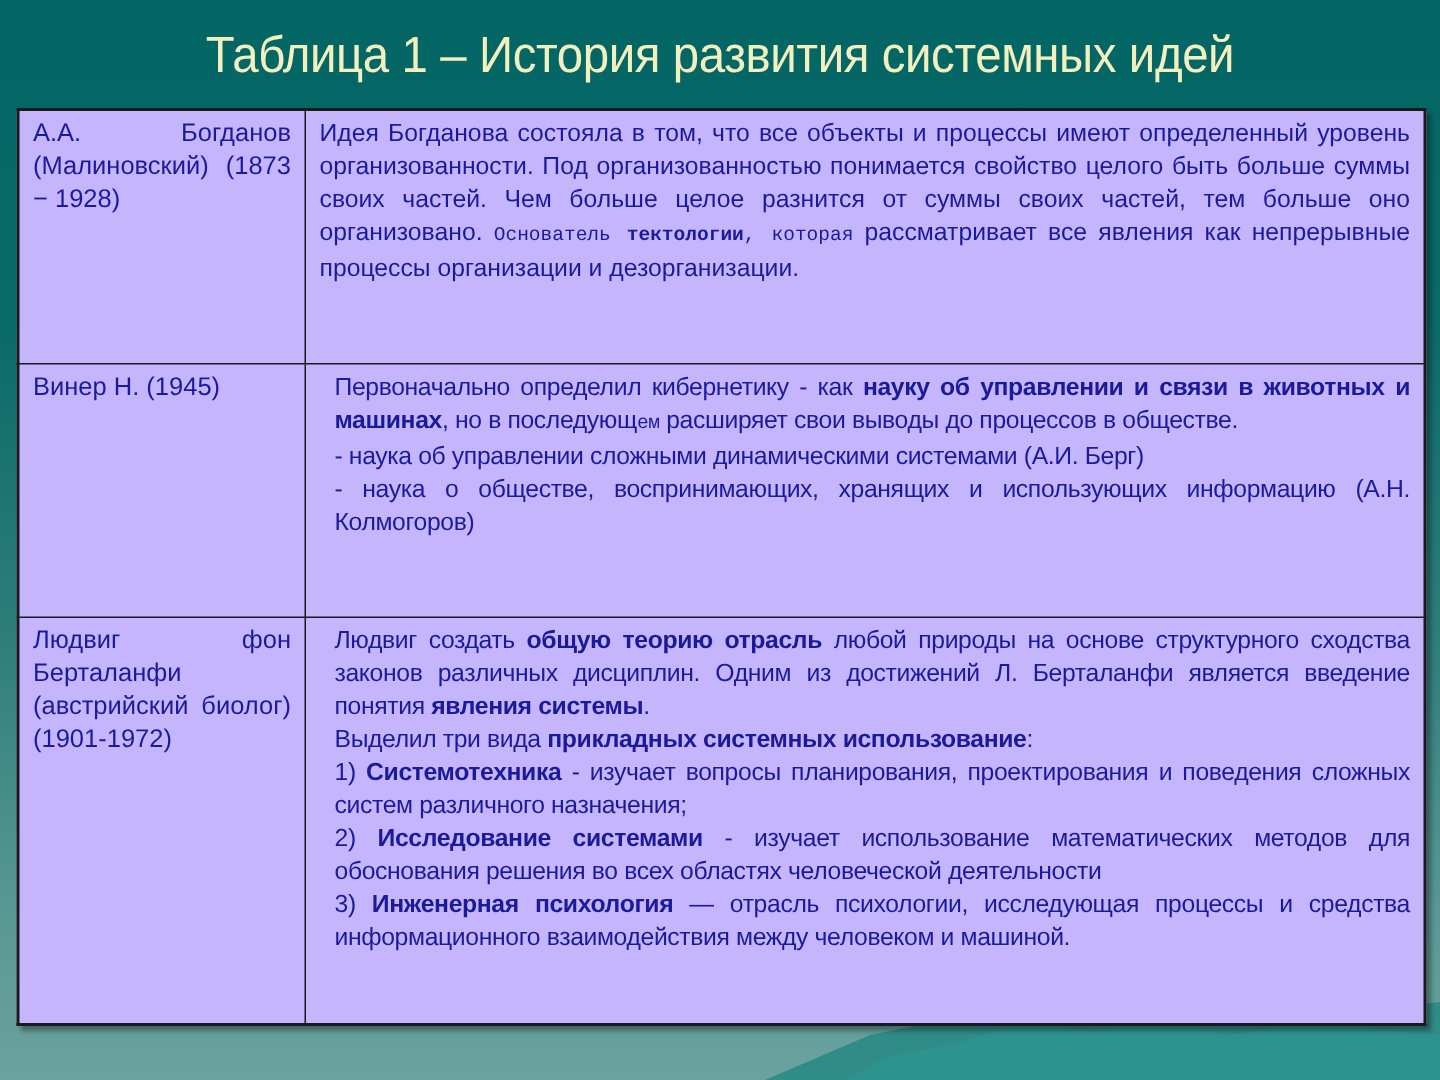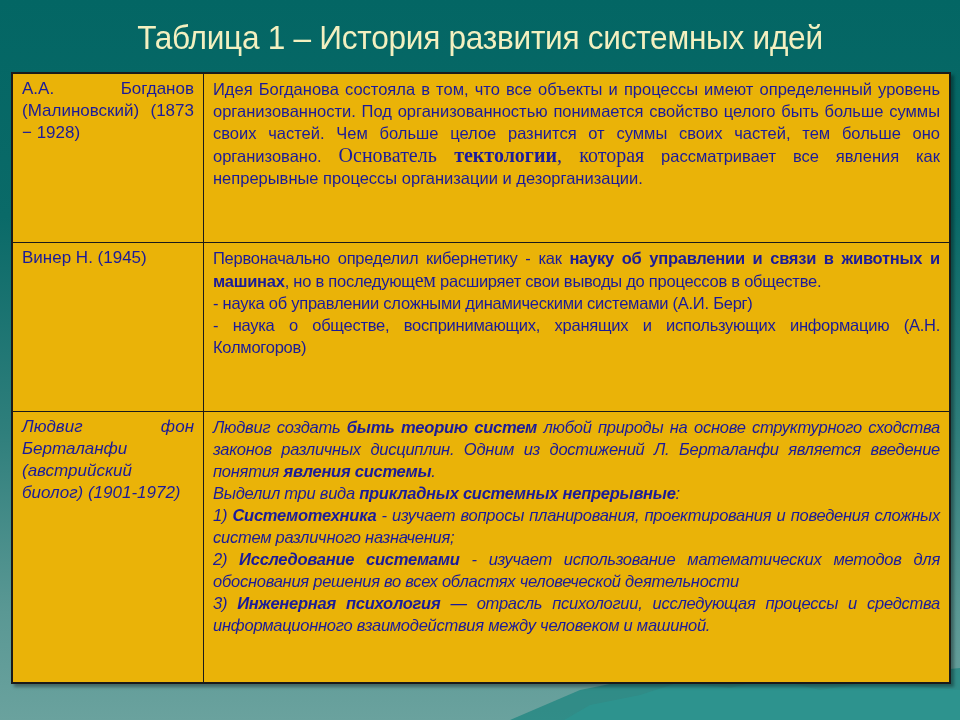--- a/index.html
+++ b/index.html
@@ -33,21 +33,21 @@
     letter-spacing: -0.3px;
     transform: scaleX(0.93);
     transform-origin: center;
   }
   .table {
     position: absolute;
     left: 11px;
     top: 72px;
     width: 940px;
     border-collapse: collapse;
-    background: #eab308;
+    background: #c4b5fd;
     border: 2px solid #1a1a1a;
     box-shadow: 3px 3px 3px rgba(0,0,0,0.35);
   }
   .table td {
     border: 1.5px solid #1a1a1a;
     vertical-align: top;
     color: #1b1b9a;
     font-size: 16.5px;
     line-height: 22px;
     padding: 4px 9px 4px 9px;
@@ -61,28 +61,29 @@
   }
   .col-desc {
     text-align: justify;
   }
   .col-desc p {
     margin: 0;
     text-align: justify;
   }
   .row-1 td { height: 160px; }
   .row-2 td { height: 160px; }
-  .row-3 td { height: 262px; font-style: italic; }
+  .row-3 td { height: 262px; }
   .b { font-weight: bold; }
   .serif {
-    font-family: Liberation Serif, serif;
-    font-size: 20px;
+    font-family: Liberation Mono, monospace;
+    font-size: 13px;
   }
   .cond p {
     letter-spacing: -0.25px;
+    margin-left: 10px;
   }
 </style>
 </head>
 <body>
 
 <svg class="slide-bg-shape" viewBox="0 0 490 80" preserveAspectRatio="none">
   <path d="M0 80 L40 60 L110 30 L160 20 L200 5 L240 10 L290 0 L330 12 L370 2 L420 15 L490 8 L490 80 Z" fill="#1f8580" opacity="0.75"></path>
   <path d="M60 80 L120 45 L170 35 L210 22 L260 28 L300 18 L350 30 L400 22 L490 30 L490 80 Z" fill="#2b9892" opacity="0.6"></path>
 </svg>
 
@@ -100,21 +101,21 @@
     <td class="col-author">Винер Н. (1945)</td>
     <td class="col-desc cond">
       <p><span>Первоначально определил кибернетику - как </span><span class="b">науку об управлении и связи в животных и машинах</span><span>, но в последующ</span><span class="serif">ем</span><span> расширяет свои выводы до процессов в обществе.</span></p>
       <p>- наука об управлении сложными динамическими системами (А.И. Берг)</p>
       <p>- наука о обществе, воспринимающих, хранящих и использующих информацию (А.Н. Колмогоров)</p>
     </td>
   </tr>
   <tr class="row-3">
     <td class="col-author">Людвиг фон Берталанфи (австрийский биолог) (1901-1972)</td>
     <td class="col-desc cond">
-      <p><span>Людвиг создать </span><span class="b">быть теорию систем</span><span> любой природы на основе структурного сходства законов различных дисциплин. Одним из достижений Л. Берталанфи является введение понятия </span><span class="b">явления системы</span><span>.</span></p>
-      <p><span>Выделил три вида </span><span class="b">прикладных системных непрерывные</span><span>:</span></p>
+      <p><span>Людвиг создать </span><span class="b">общую теорию отрасль</span><span> любой природы на основе структурного сходства законов различных дисциплин. Одним из достижений Л. Берталанфи является введение понятия </span><span class="b">явления системы</span><span>.</span></p>
+      <p><span>Выделил три вида </span><span class="b">прикладных системных использование</span><span>:</span></p>
       <p><span>1) </span><span class="b">Системотехника</span><span> - изучает вопросы планирования, проектирования и поведения сложных систем различного назначения;</span></p>
       <p><span>2) </span><span class="b">Исследование системами</span><span> - изучает использование математических методов для обоснования решения во всех областях человеческой деятельности</span></p>
       <p><span>3) </span><span class="b">Инженерная психология</span><span> — отрасль психологии, исследующая процессы и средства информационного взаимодействия между человеком и машиной.</span></p>
     </td>
   </tr>
 </tbody>
   </table>
 
 </body></html>

